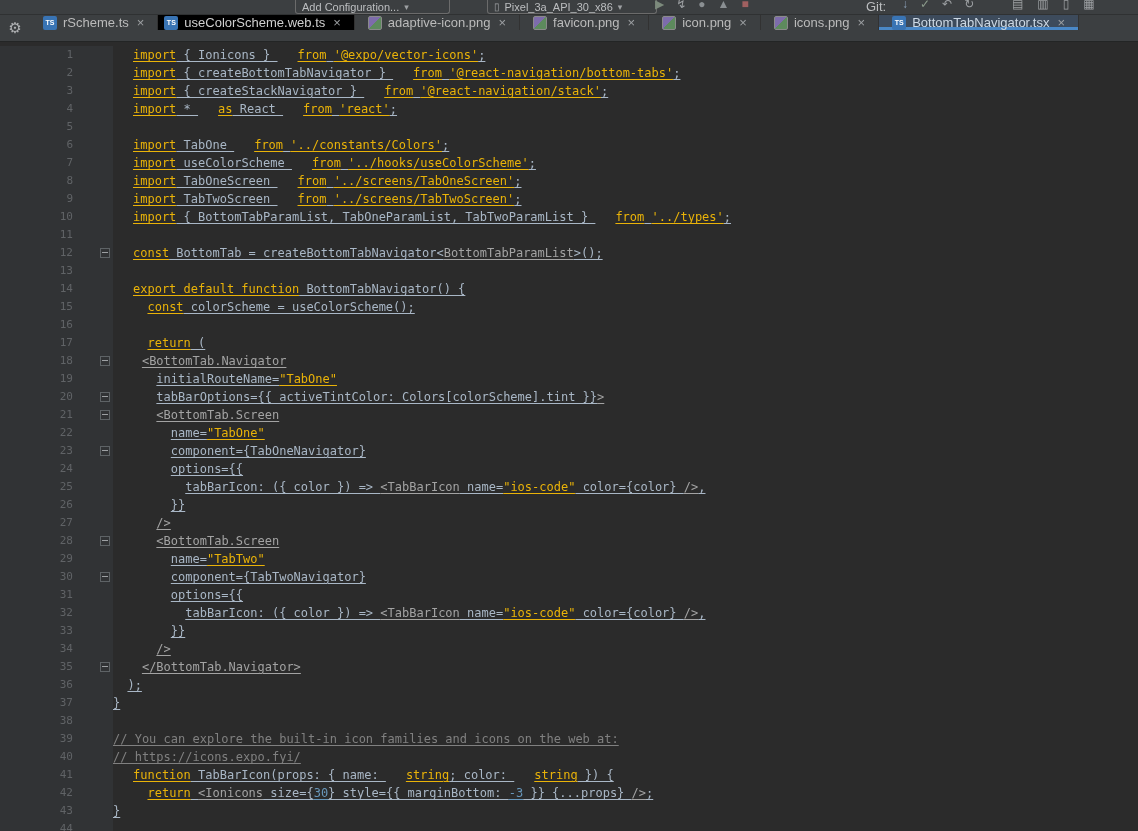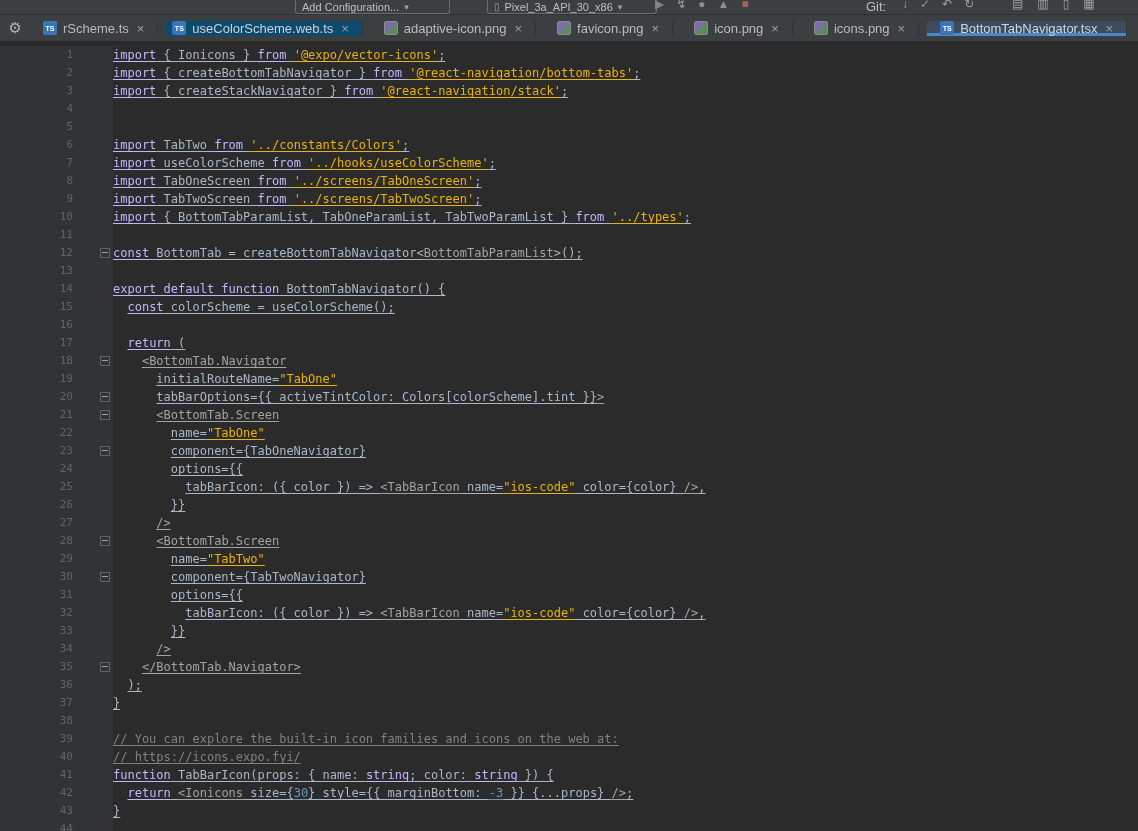--- a/index.html
+++ b/index.html
@@ -36,27 +36,27 @@
   .tbi{display:inline-block;}
   
   .tabbar{
     height:26px;background:#3c3f41;display:flex;align-items:stretch;
     border-bottom:1px solid #232525;overflow:hidden;
   }
   .gearbox{
     width:30px;flex:0 0 30px;display:flex;align-items:center;justify-content:center;
     color:#afb1b3;font-size:15px;
   }
-  .tablist{display:flex;align-items:center;gap:8px;}
+  .tablist{display:flex;align-items:flex-start;}
   .tab{
     display:flex;align-items:center;gap:6px;padding:0 13px;
     font-size:13px;color:#bbbbbb;border-right:1px solid #323232;
     white-space:nowrap;cursor:default;
   }
-  .tab.current-dark{background:#0c4a6e;color:#d0d0d0;padding-left:6px;}
+  .tab.current-dark{background:#000000;color:#d0d0d0;padding-left:6px;}
   .tab.active{
     background:#3d4b5c;color:#cdd9e5;
     box-shadow:inset 0 -3px 0 #4a88c7;
   }
   .ficon{
     width:14px;height:14px;border-radius:2px;flex:0 0 14px;
     font-size:7px;font-weight:bold;display:flex;align-items:center;justify-content:center;
     box-sizing:border-box;
   }
   .ficon.ts,.ficon.tsx{background:#3974b4;color:#fff;}
@@ -86,21 +86,21 @@
     content:"";position:absolute;left:1px;right:1px;top:3px;height:1px;background:#9da0a3;
   }
   .codetext{white-space:pre;}
   .codetext span{
     text-decoration:underline;
     text-decoration-thickness:1px;
     text-underline-offset:2px;
   }
   .tk-w{text-decoration:none !important;}
   .tk-p{color:#a9b7c6;}
-  .tk-k{color:#c4b5fd;}
+  .tk-k{color:#eab308;margin-left:20px;}
   .tk-s{color:#eab308;}
   .tk-t{color:#a3a3a3;margin-top:20px;}
   .tk-n{color:#6897bb;}
   .tk-c{color:#808080;}
 </style>
 </head>
 <body>
 
 <div class="toolbar">
   <div class="combo" id="addcfg">
@@ -196,34 +196,35 @@
           <span class="ln">3</span>
           <span class="foldcol"></span>
         </span>
         <span class="codetext"><span class="tk-k">import</span><span class="tk-p"> { createStackNavigator } </span><span class="tk-k">from</span><span class="tk-p"> </span><span class="tk-s">'@react-navigation/stack'</span><span class="tk-p">;</span></span>
       </div>
       <div class="line">
         <span class="gut">
           <span class="ln">4</span>
           <span class="foldcol"></span>
         </span>
+        <span class="codetext"><span class="tk-k">import</span><span class="tk-p"> * </span><span class="tk-k">as</span><span class="tk-p"> React </span><span class="tk-k">from</span><span class="tk-p"> </span><span class="tk-s">'react'</span><span class="tk-p">;</span></span>
       </div>
       <div class="line">
         <span class="gut">
           <span class="ln">5</span>
           <span class="foldcol"></span>
         </span>
         <span class="codetext"></span>
       </div>
       <div class="line">
         <span class="gut">
           <span class="ln">6</span>
           <span class="foldcol"></span>
         </span>
-        <span class="codetext"><span class="tk-k">import</span><span class="tk-p"> TabTwo </span><span class="tk-k">from</span><span class="tk-p"> </span><span class="tk-s">'../constants/Colors'</span><span class="tk-p">;</span></span>
+        <span class="codetext"><span class="tk-k">import</span><span class="tk-p"> TabOne </span><span class="tk-k">from</span><span class="tk-p"> </span><span class="tk-s">'../constants/Colors'</span><span class="tk-p">;</span></span>
       </div>
       <div class="line">
         <span class="gut">
           <span class="ln">7</span>
           <span class="foldcol"></span>
         </span>
         <span class="codetext"><span class="tk-k">import</span><span class="tk-p"> useColorScheme </span><span class="tk-k">from</span><span class="tk-p"> </span><span class="tk-s">'../hooks/useColorScheme'</span><span class="tk-p">;</span></span>
       </div>
       <div class="line">
         <span class="gut">

